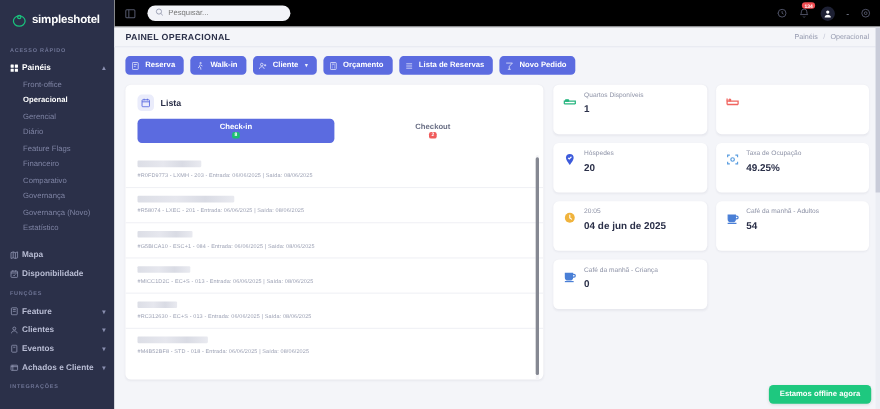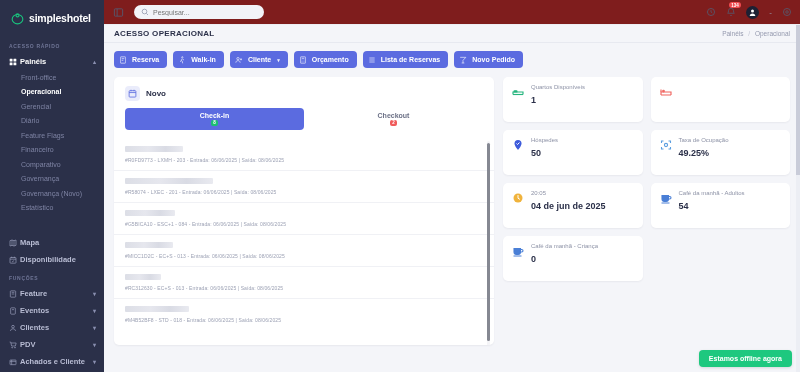--- a/index.html
+++ b/index.html
@@ -55,21 +55,21 @@
     color: #7f84a4; font-size: 7px; font-weight: normal;
   }
   .side-sub.active { color: #ffffff; font-weight: bold; }
 
   
   .main {
     flex: 1; height: 372px; position: relative;
     background: #f4f5f9; overflow: hidden;
   }
   .topbar {
-    height: 25px; background: #7f1d1d;
+    height: 25px; background: #000000;
     display: flex; align-items: center;
     padding: 0 8px 0 9px;
     border-bottom: 1px solid #edeef3;
   }
   .panel-toggle { width: 11px; height: 11px; color: #55596e; flex:0 0 11px;}
   .searchbox {
     margin-left: 10px;
     width: 130px; height: 14px; border-radius: 8px;
     background: #f2f3f8; display: flex; align-items: center;
     gap: 4px; padding: 0 7px;
@@ -244,21 +244,21 @@
     <div class="side-sub active">Operacional</div>
     <div class="side-sub">Gerencial</div>
     <div class="side-sub">Diário</div>
     <div class="side-sub">Feature Flags</div>
     <div class="side-sub">Financeiro</div>
     <div class="side-sub">Comparativo</div>
     <div class="side-sub">Governança</div>
     <div class="side-sub">Governança (Novo)</div>
     <div class="side-sub">Estatístico</div>
 
-    <div class="side-item" style="margin-top:19px">
+    <div class="side-item" style="margin-top:8px">
       <span class="si-ic">
         <svg viewBox="0 0 24 24" width="8" height="8" fill="none" stroke="#9ba0bd" stroke-width="2">
             <path d="M3 5l6-2 6 2 6-2v16l-6 2-6-2-6 2z"></path>
             <path d="M9 3v16M15 5v16"></path>
           </svg>
       </span>
       <span class="si-lb">Mapa</span>
     </div>
 
     <div class="side-item">
@@ -280,50 +280,39 @@
             <path d="M8 7h8M8 12h8"></path>
           </svg>
       </span>
       <span class="si-lb">Feature</span>
       <span class="si-ch">▾</span>
     </div>
 
     <div class="side-item">
       <span class="si-ic">
         <svg viewBox="0 0 24 24" width="8" height="8" fill="none" stroke="#9ba0bd" stroke-width="2">
-            <rect x="5" y="2.5" width="14" height="19" rx="2"></rect>
-            <path d="M9 8h6"></path>
-          </svg>
-      </span>
-      <span class="si-lb">Eventos</span>
+            <circle cx="12" cy="8" r="4"></circle>
+            <path d="M4.5 21c0-4.2 3.4-6.5 7.5-6.5s7.5 2.3 7.5 6.5"></path>
+          </svg>
+      </span>
+      <span class="si-lb">Clientes</span>
       <span class="si-ch">▾</span>
     </div>
 
     <div class="side-item">
       <span class="si-ic">
         <svg viewBox="0 0 24 24" width="8" height="8" fill="none" stroke="#9ba0bd" stroke-width="2">
-            <circle cx="12" cy="8" r="4"></circle>
-            <path d="M4.5 21c0-4.2 3.4-6.5 7.5-6.5s7.5 2.3 7.5 6.5"></path>
-          </svg>
-      </span>
-      <span class="si-lb">Clientes</span>
+            <rect x="5" y="2.5" width="14" height="19" rx="2"></rect>
+            <path d="M9 8h6"></path>
+          </svg>
+      </span>
+      <span class="si-lb">Eventos</span>
       <span class="si-ch">▾</span>
     </div>
 
-    <div class="side-item">
-      <span class="si-ic">
-        <svg viewBox="0 0 24 24" width="8" height="8" fill="none" stroke="#9ba0bd" stroke-width="2">
-            <path d="M2 3h3l3 12h11l2.5-9H6"></path>
-            <circle cx="9.5" cy="20" r="1.4"></circle>
-            <circle cx="18" cy="20" r="1.4"></circle>
-          </svg>
-      </span>
-      <span class="si-lb">PDV</span>
-      <span class="si-ch">▾</span>
-    </div>
 
     <div class="side-item">
       <span class="si-ic">
         <svg viewBox="0 0 24 24" width="8" height="8" fill="none" stroke="#9ba0bd" stroke-width="2">
             <rect x="3" y="6" width="18" height="14" rx="1.5"></rect>
             <path d="M3 10h18M8 6v14"></path>
           </svg>
       </span>
       <span class="si-lb">Achados e Cliente</span>
       <span class="si-ch">▾</span>
@@ -375,21 +364,21 @@
         <span class="t-ic">
           <svg viewBox="0 0 24 24" width="10" height="10" fill="none" stroke="#55596e" stroke-width="2">
               <circle cx="12" cy="12" r="8.5"></circle>
               <circle cx="12" cy="12" r="3"></circle>
             </svg>
         </span>
       </div>
     </div>
 
     <div class="titlebar">
-      <span class="page-title">ACESSO OPERACIONAL</span>
+      <span class="page-title">PAINEL OPERACIONAL</span>
       <span class="crumb">
         <span>Painéis</span>
         <span class="sep">/</span>
         <span>Operacional</span>
       </span>
     </div>
 
     <div class="content">
 
       <div class="actions">
@@ -451,21 +440,21 @@
       <div class="cols">
 
         <section class="card left-card">
           <div class="lc-head">
             <span class="lc-ic">
               <svg viewBox="0 0 24 24" width="9" height="9" fill="none" stroke="#5b6be0" stroke-width="2.2">
                   <rect x="3" y="4.5" width="18" height="17" rx="2"></rect>
                   <path d="M3 9.5h18M8 2v4M16 2v4"></path>
                 </svg>
             </span>
-            <span class="lc-title">Novo</span>
+            <span class="lc-title">Lista</span>
           </div>
 
           <div class="tabs">
             <div class="tab active">
               <span class="tab-lb">Check-in</span>
               <span class="pill green">8</span>
             </div>
             <div class="tab">
               <span class="tab-lb">Checkout</span>
               <span class="pill red">2</span>
@@ -530,21 +519,21 @@
 
           <div class="stat">
             <span class="st-ic">
               <svg viewBox="0 0 24 24" width="12" height="12" fill="#3d5bdb">
                   <path d="M12 2a7 7 0 00-7 7c0 5 7 13 7 13s7-8 7-13a7 7 0 00-7-7z"></path>
                   <path d="M9 9l2 2 4-4" stroke="#fff" stroke-width="2" fill="none"></path>
                 </svg>
             </span>
             <span>
               <span class="st-lb" style="display:block">Hóspedes</span>
-              <span class="st-val">50</span>
+              <span class="st-val">20</span>
             </span>
           </div>
 
 
           <div class="stat">
             <span class="st-ic">
               <svg viewBox="0 0 24 24" width="12" height="12" fill="none" stroke="#5b9ee0" stroke-width="2.2">
                   <path d="M3 8V4h4M21 8V4h-4M3 16v4h4M21 16v4h-4"></path>
                   <circle cx="12" cy="12" r="3.2"></circle>
                 </svg>

